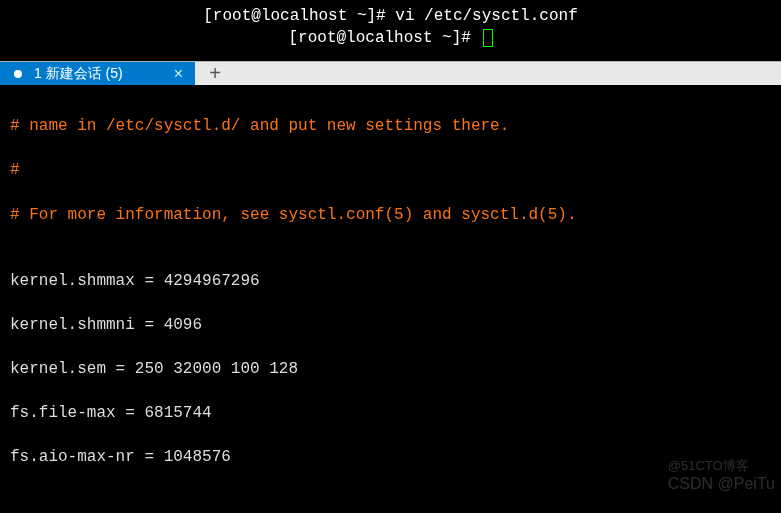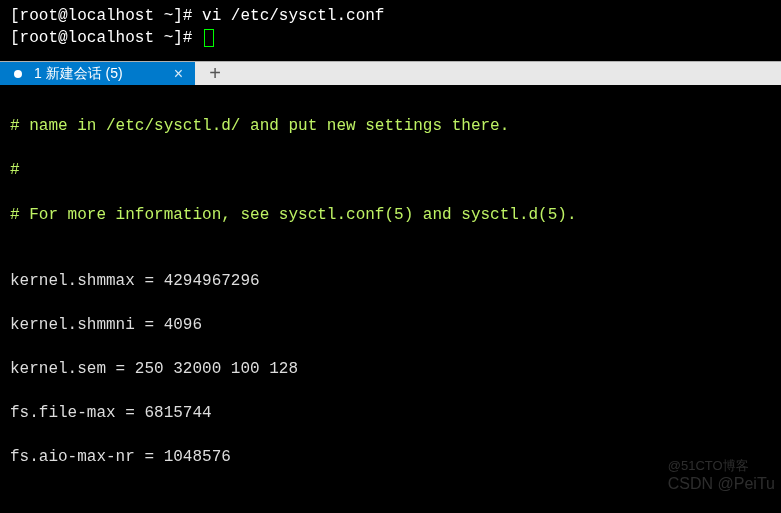--- a/index.html
+++ b/index.html
@@ -17,20 +17,21 @@
       overflow: hidden;
       position: relative;
     }
     .terminal-top {
       padding: 6px 10px 12px 10px;
       background: #000;
       line-height: 1.35;
     }
     .prompt-line {
       white-space: pre;
+      text-align: center;
     }
     .prompt {
       color: #fff;
     }
     .command {
       color: #fff;
     }
     .cursor {
       display: inline-block;
       width: 10px;
@@ -85,21 +86,21 @@
       background: #e8e8e8;
     }
     .terminal-body {
       background: #000;
       padding: 8px 10px;
       line-height: 1.38;
       white-space: pre;
       color: #ddd;
     }
     .comment {
-      color: #bef264;
+      color: #f97316;
     }
     .watermark {
       position: absolute;
       right: 6px;
       bottom: 20px;
       color: rgba(180,180,180,0.25);
       font-family: Arial, sans-serif;
       font-size: 13px;
       pointer-events: none;
       line-height: 1.2;

